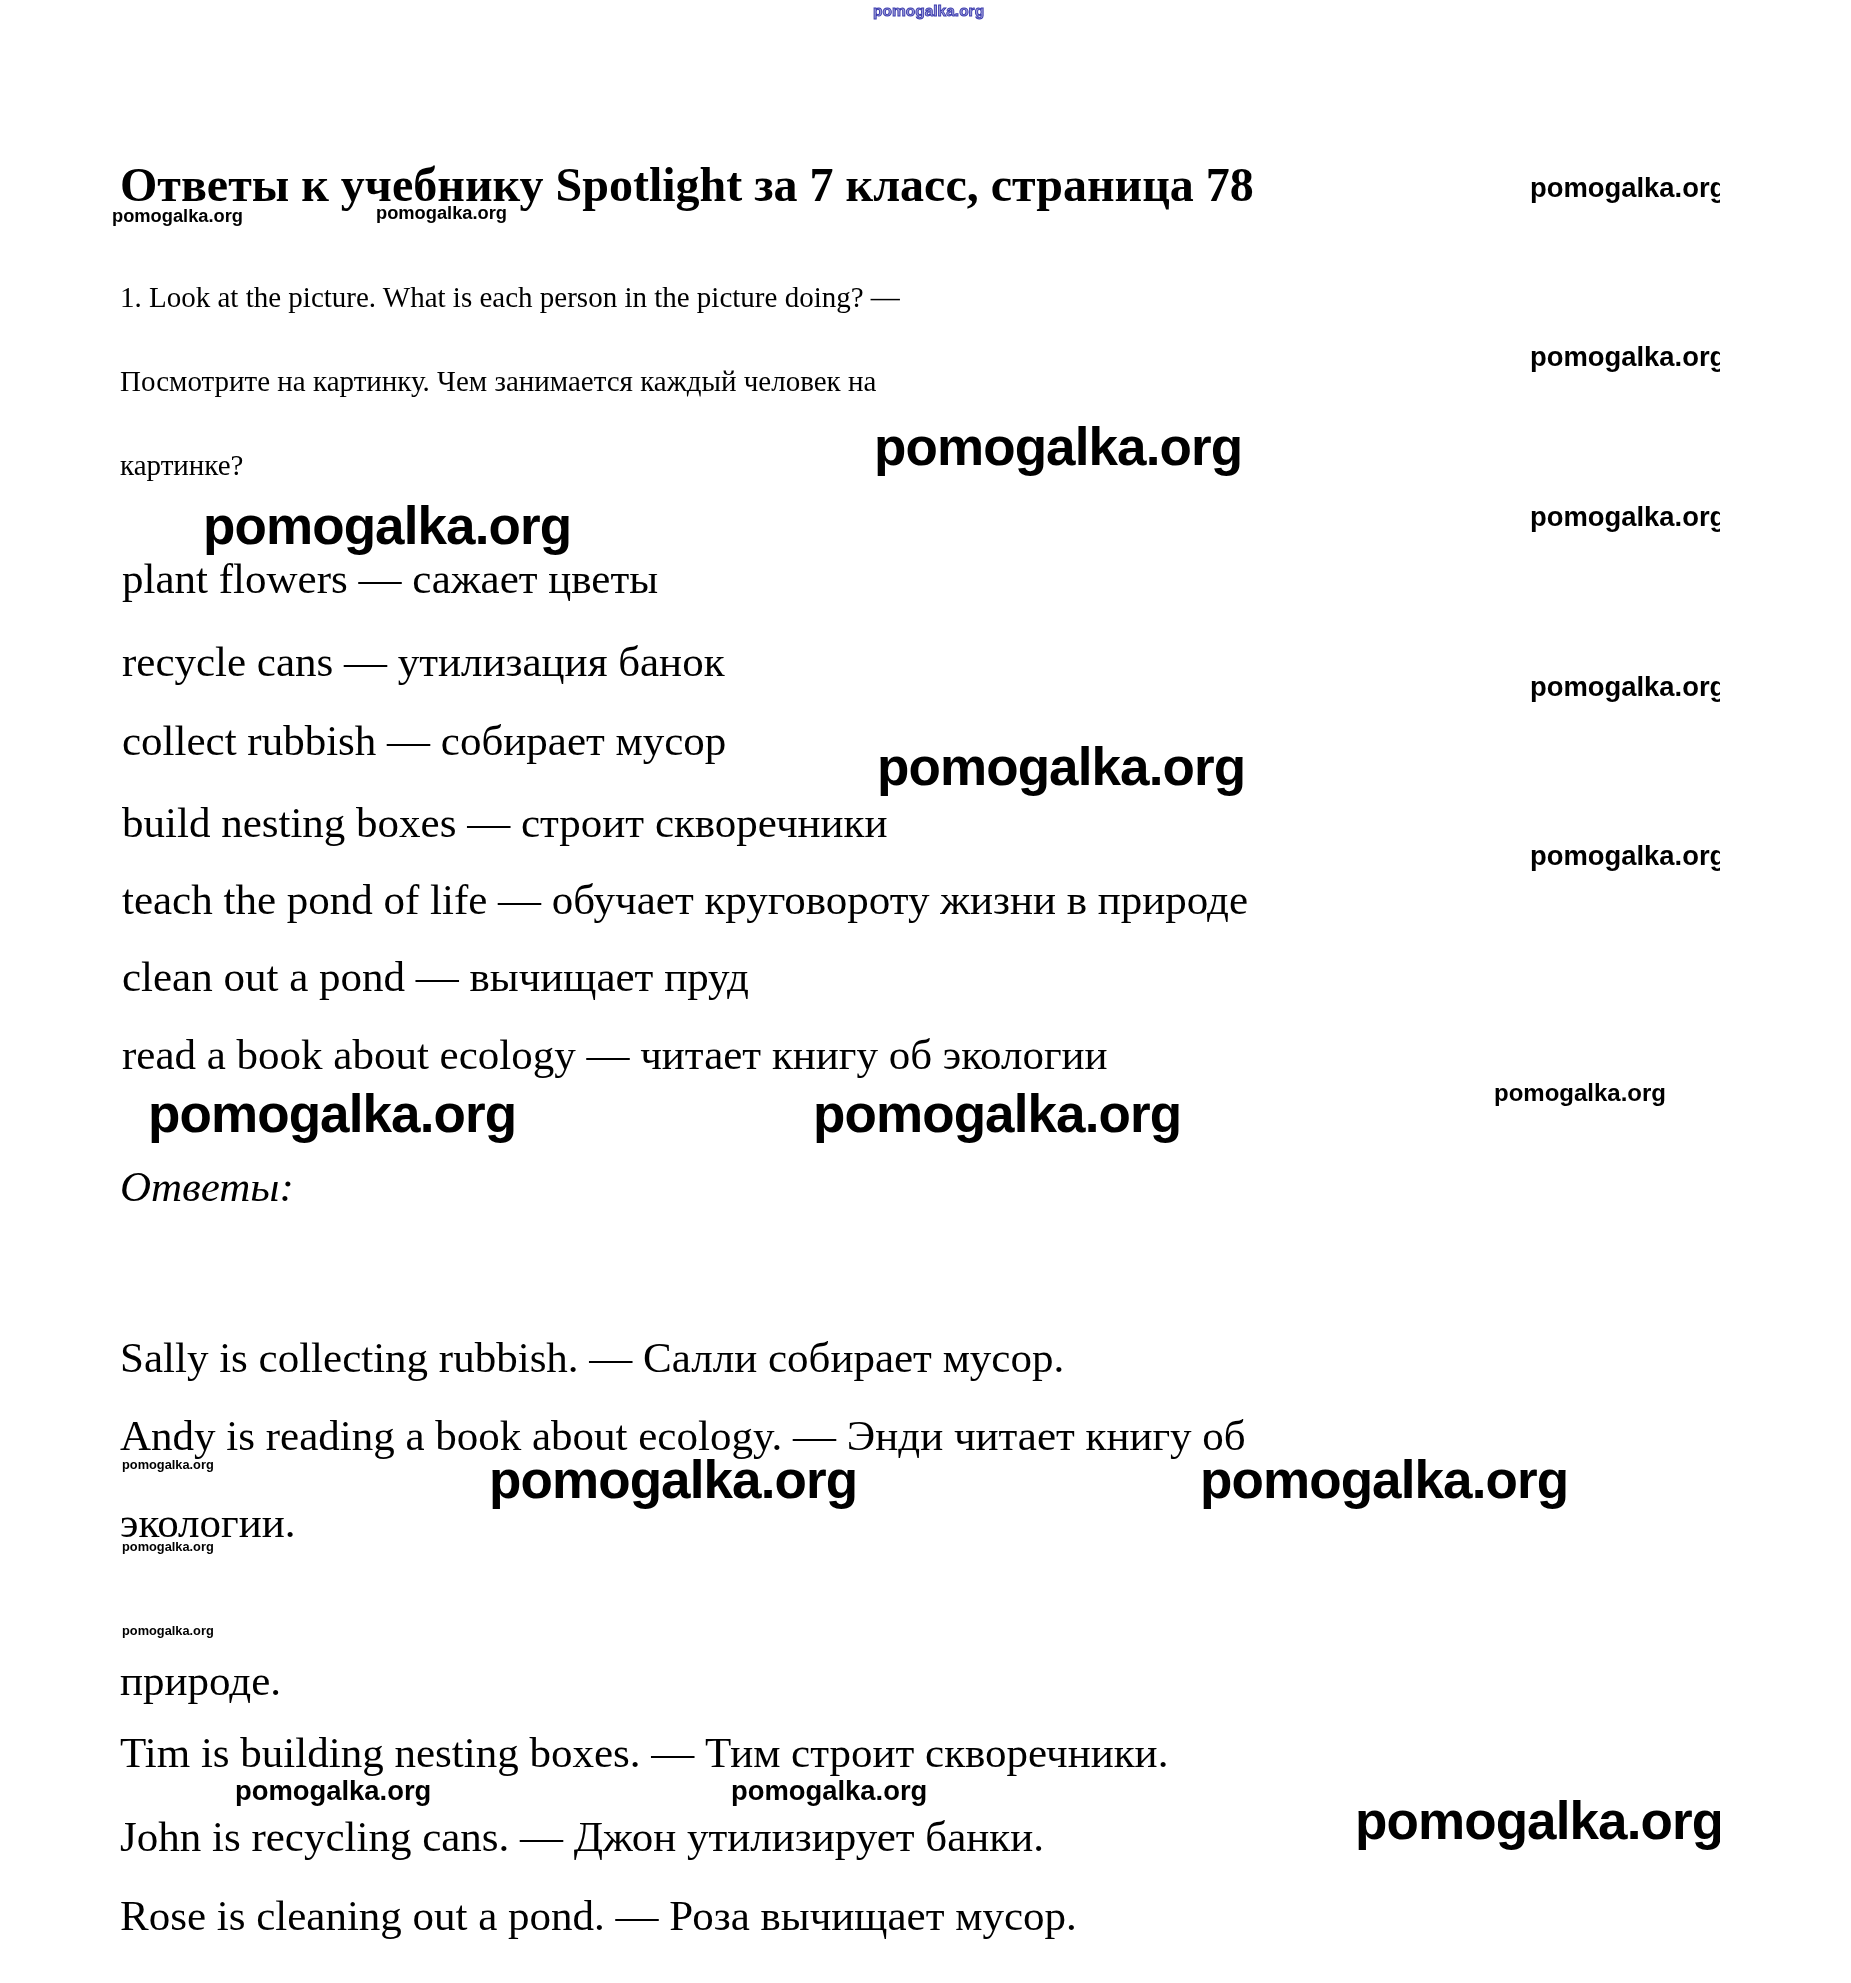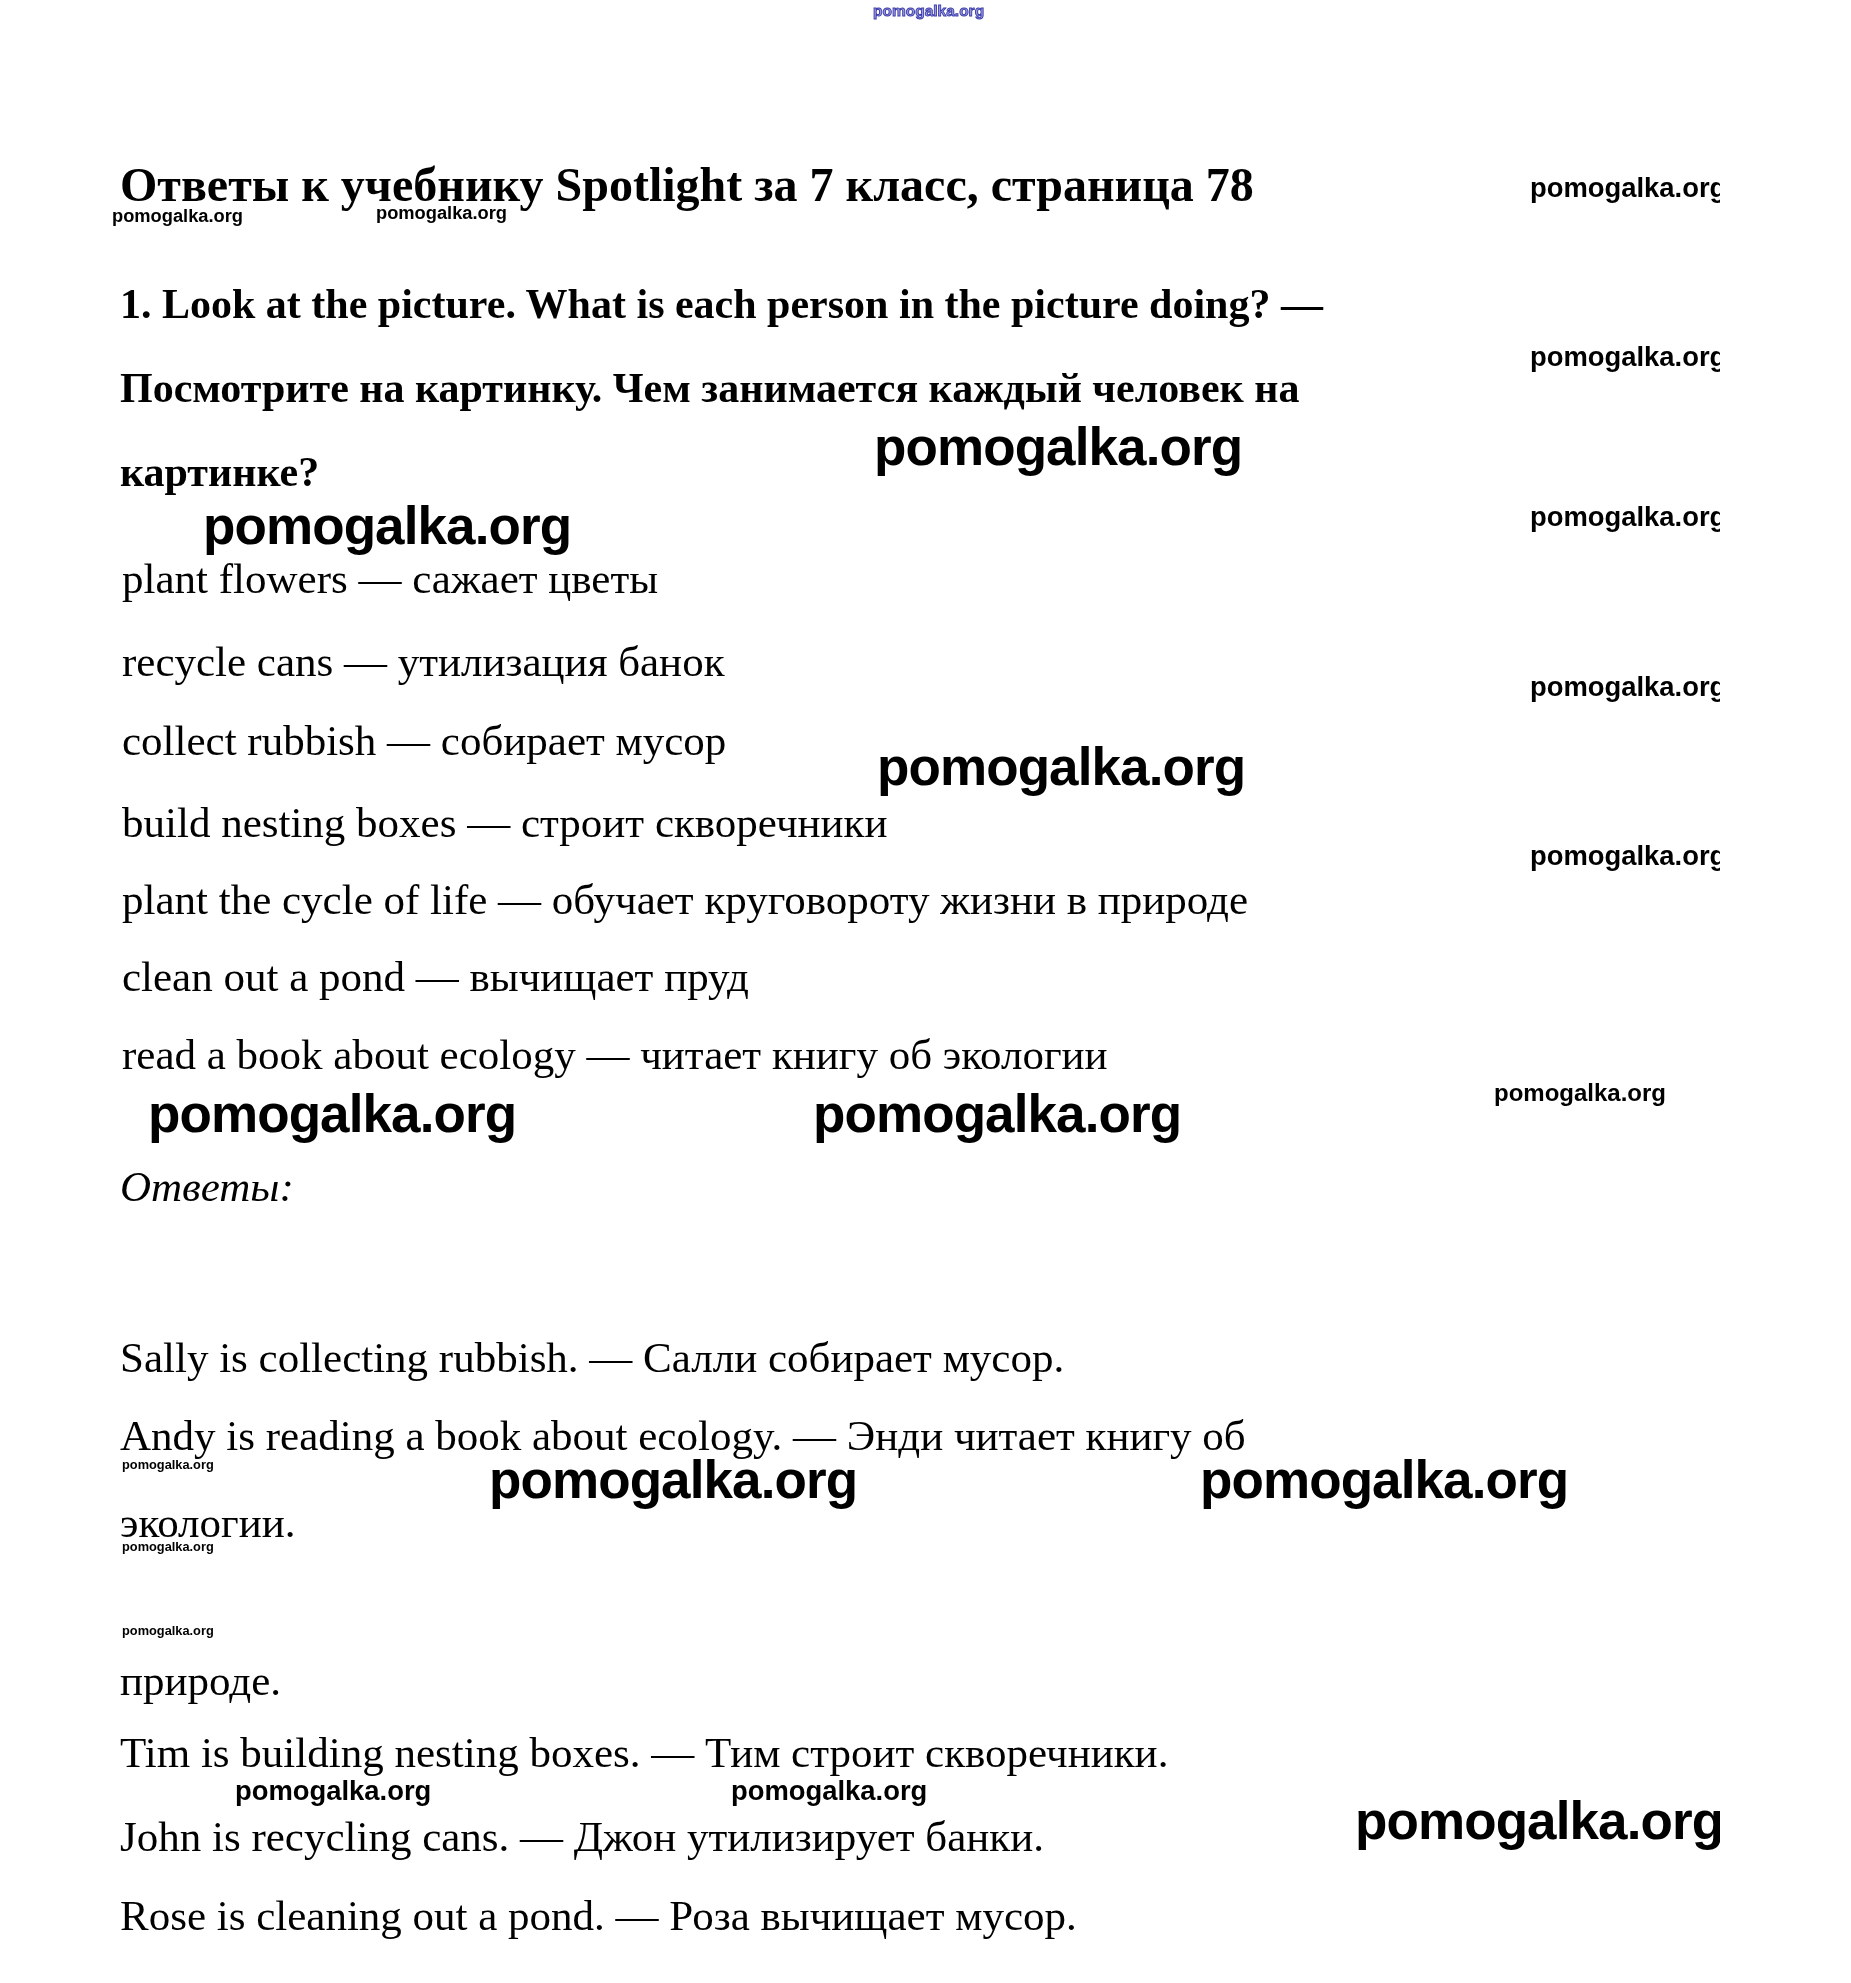--- a/index.html
+++ b/index.html
@@ -8,21 +8,21 @@
     width:1720px;
     height:1984px;
     background:#ffffff;
     overflow:hidden;
     color:#000;
   }
   .abs{position:absolute;white-space:nowrap;line-height:1;}
   .serif{font-family:"Liberation Serif","DejaVu Serif",serif;}
   .sans{font-family:"Liberation Sans","DejaVu Sans",sans-serif;}
   .title{font-size:48px;font-weight:bold;}
-  .qline{font-size:42px;font-weight:bold;}
+  .qline{font-size:29px;font-weight:normal;}
   .body-text{font-size:43px;font-weight:normal;}
   .answers-label{font-size:43px;font-style:italic;}
   .wm{font-weight:bold;color:#000;}
   .wm-big{font-size:53px;letter-spacing:-0.9px;}
   .wm-mid{font-size:27.4px;}
   .wm-mid2{font-size:24px;}
   .wm-title{font-size:18.3px;}
   .wm-tiny{font-size:12.8px;}
   .wm-purple{
     font-size:15.5px;
@@ -51,21 +51,21 @@
   <div class="abs sans wm wm-big" style="left:203px;top:499px;">pomogalka.org</div>
   <div class="abs sans wm wm-mid" style="left:1530px;top:503px;">pomogalka.org</div>
 
   <div class="abs serif body-text" style="left:122px;top:557px;">plant flowers — сажает цветы</div>
   <div class="abs serif body-text" style="left:122px;top:640px;">recycle cans — утилизация банок</div>
   <div class="abs sans wm wm-mid" style="left:1530px;top:673px;">pomogalka.org</div>
   <div class="abs serif body-text" style="left:122px;top:719px;">collect rubbish — собирает мусор</div>
   <div class="abs sans wm wm-big" style="left:877px;top:740px;">pomogalka.org</div>
   <div class="abs serif body-text" style="left:122px;top:801px;">build nesting boxes — строит скворечники</div>
   <div class="abs sans wm wm-mid" style="left:1530px;top:842px;">pomogalka.org</div>
-  <div class="abs serif body-text" style="left:122px;top:878px;">plant the cycle of life — обучает круговороту жизни в природе</div>
+  <div class="abs serif body-text" style="left:122px;top:878px;">teach the pond of life — обучает круговороту жизни в природе</div>
   <div class="abs serif body-text" style="left:122px;top:955px;">clean out a pond — вычищает пруд</div>
   <div class="abs serif body-text" style="left:122px;top:1033px;">read a book about ecology — читает книгу об экологии</div>
 
   <div class="abs sans wm wm-big" style="left:148px;top:1087px;">pomogalka.org</div>
   <div class="abs sans wm wm-big" style="left:813px;top:1087px;">pomogalka.org</div>
   <div class="abs sans wm wm-mid2" style="left:1494px;top:1081px;">pomogalka.org</div>
 
   <div class="abs serif answers-label" style="left:120px;top:1144px;margin-top:21px;">Ответы:</div>
 
   <div class="abs serif body-text" style="left:120px;top:1336px;">Sally is collecting rubbish. — Салли собирает мусор.</div>

